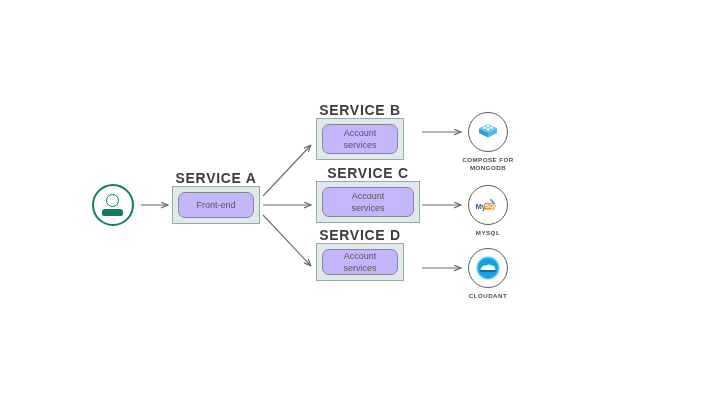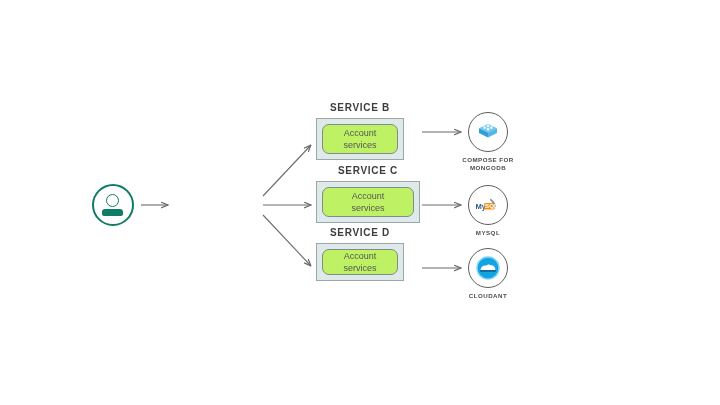--- a/index.html
+++ b/index.html
@@ -75,21 +75,21 @@
   
   .service-group {
     position: absolute;
   }
   .service-title {
     position: absolute;
     left: 0;
     top: -16px;
     width: 100%;
     text-align: center;
-    font-size: 10px;
+    font-size: 14px;
     font-weight: bold;
     letter-spacing: 0.7px;
     color: #3d3d3d;
     white-space: nowrap;
   }
   .service-outer {
     position: absolute;
     left: 0;
     top: 0;
     width: 100%;
@@ -98,21 +98,21 @@
     background: #dfe9e9;
     border: 1px solid #9aa8a8;
   }
   .service-inner {
     position: absolute;
     left: 6px;
     top: 6px;
     right: 6px;
     bottom: 6px;
     box-sizing: border-box;
-    background: #bef264;
+    background: #c4b5fd;
     border: 1px solid #7f8c8c;
     border-radius: 7px;
     display: flex;
     align-items: center;
     justify-content: center;
     text-align: center;
     font-size: 9px;
     line-height: 12px;
     color: #555555;
     white-space: pre-line;
@@ -190,20 +190,25 @@
       <line x1="422" y1="268" x2="461" y2="268"></line>
     </g>
   </svg>
 
   <div class="actor">
     <div class="actor-ring"></div>
     <div class="actor-head"></div>
     <div class="actor-body"></div>
   </div>
 
+  <div class="service-group" id="service-a">
+    <div class="service-title">SERVICE A</div>
+    <div class="service-outer"></div>
+    <div class="service-inner">Front-end</div>
+  </div>
 
   <div class="service-group" id="service-b">
     <div class="service-title">SERVICE B</div>
     <div class="service-outer"></div>
     <div class="service-inner">Account
 services</div>
   </div>
 
   <div class="service-group" id="service-c">
     <div class="service-title">SERVICE C</div>

